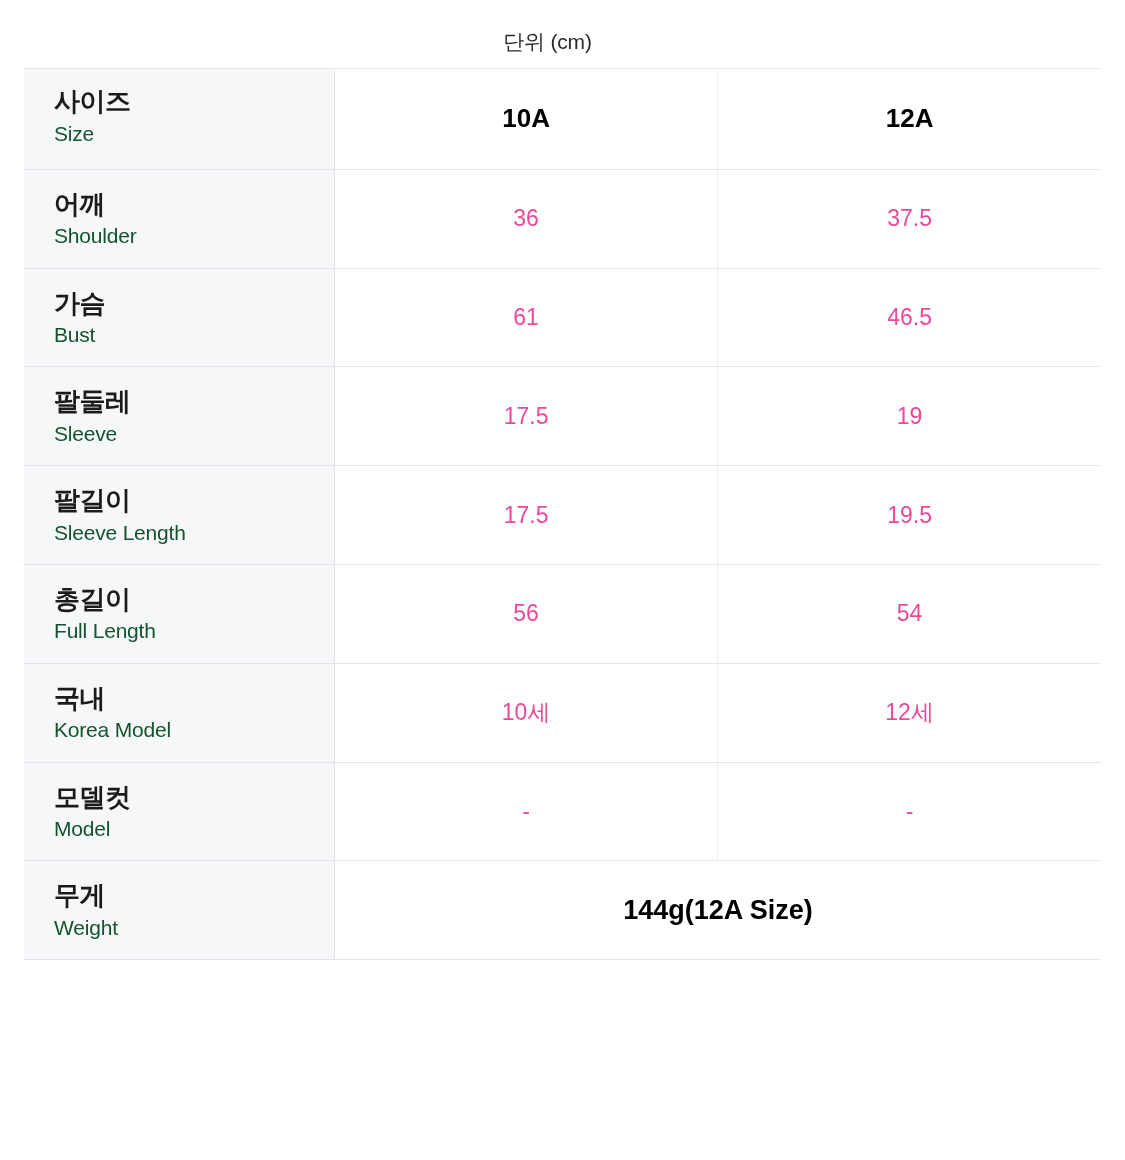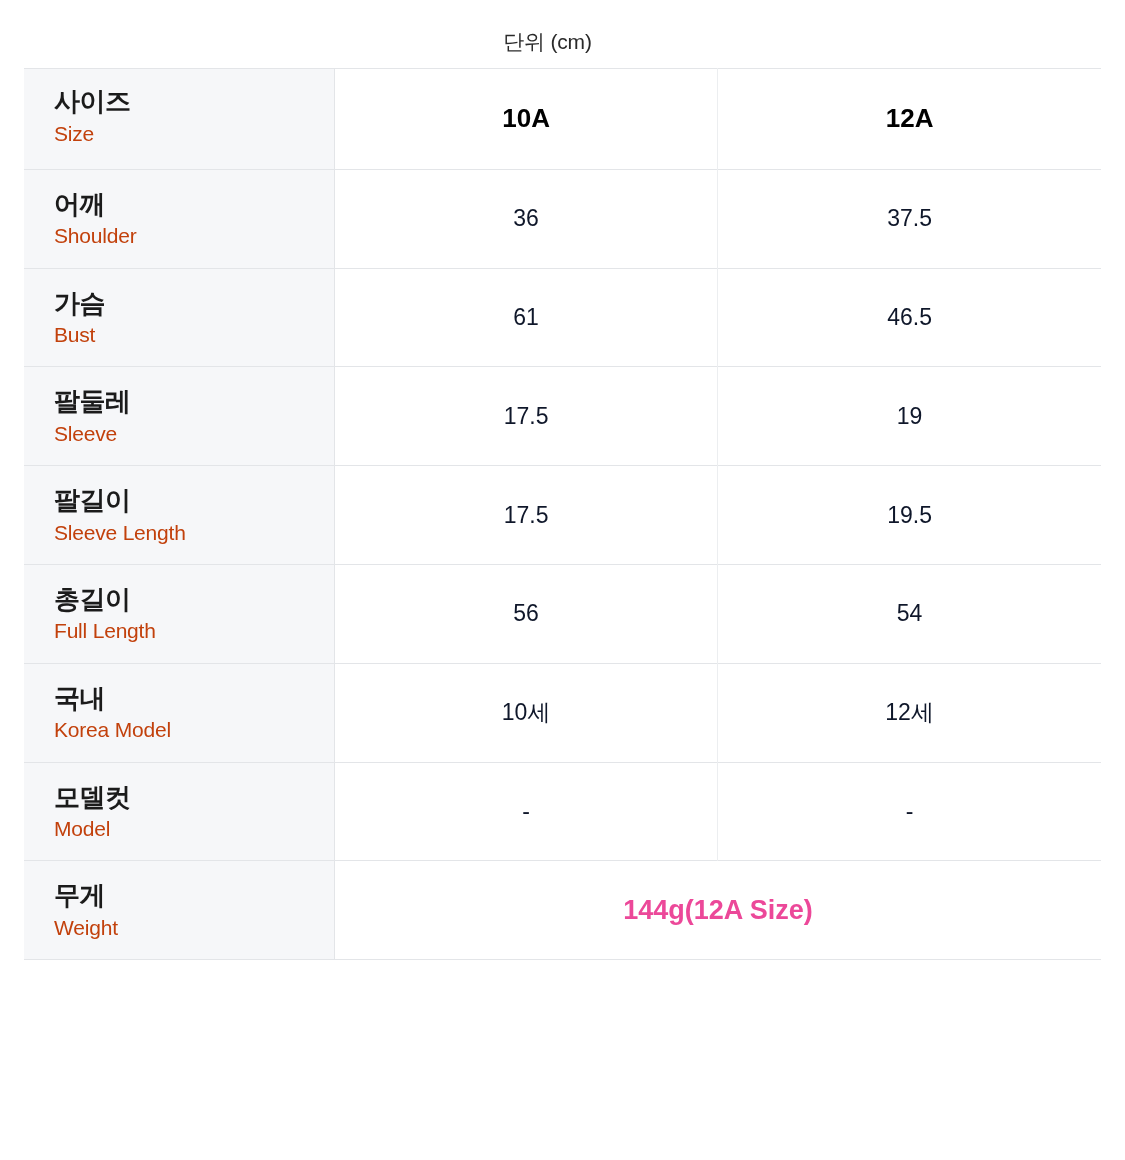--- a/index.html
+++ b/index.html
@@ -43,49 +43,49 @@
     width: 280px;
     background: #f6f7f9;
     padding: 18px 0 18px 30px;
     vertical-align: middle;
     border-right: 1px solid #e3e5e8;
   }
   td.value-cell {
     text-align: center;
     vertical-align: middle;
     font-size: 23px;
-    color: #0f172a;
+    color: #ec4899;
     padding: 18px 0;
     border-right: 1px solid #eceef0;
   }
   td.value-cell:last-child {
     border-right: none;
   }
   td.value-cell.head {
     font-size: 26px;
     font-weight: bold;
     color: #000000;
   }
   td.value-cell.wide {
     font-size: 27px;
     font-weight: bold;
-    color: #ec4899;
+    color: #000000;
   }
   .kr {
     display: block;
     font-size: 26px;
     font-weight: bold;
     color: #1b1b1b;
     line-height: 1.25;
     letter-spacing: -0.5px;
   }
   .en {
     display: block;
     font-size: 21px;
-    color: #c2410c;
+    color: #14532d;
     line-height: 1.3;
     margin-top: 2px;
     letter-spacing: -0.2px;
   }
   .row-head td.label-cell { padding-top: 16px; padding-bottom: 22px; }
 </style>
 </head>
 <body>
 
 <div class="page">

